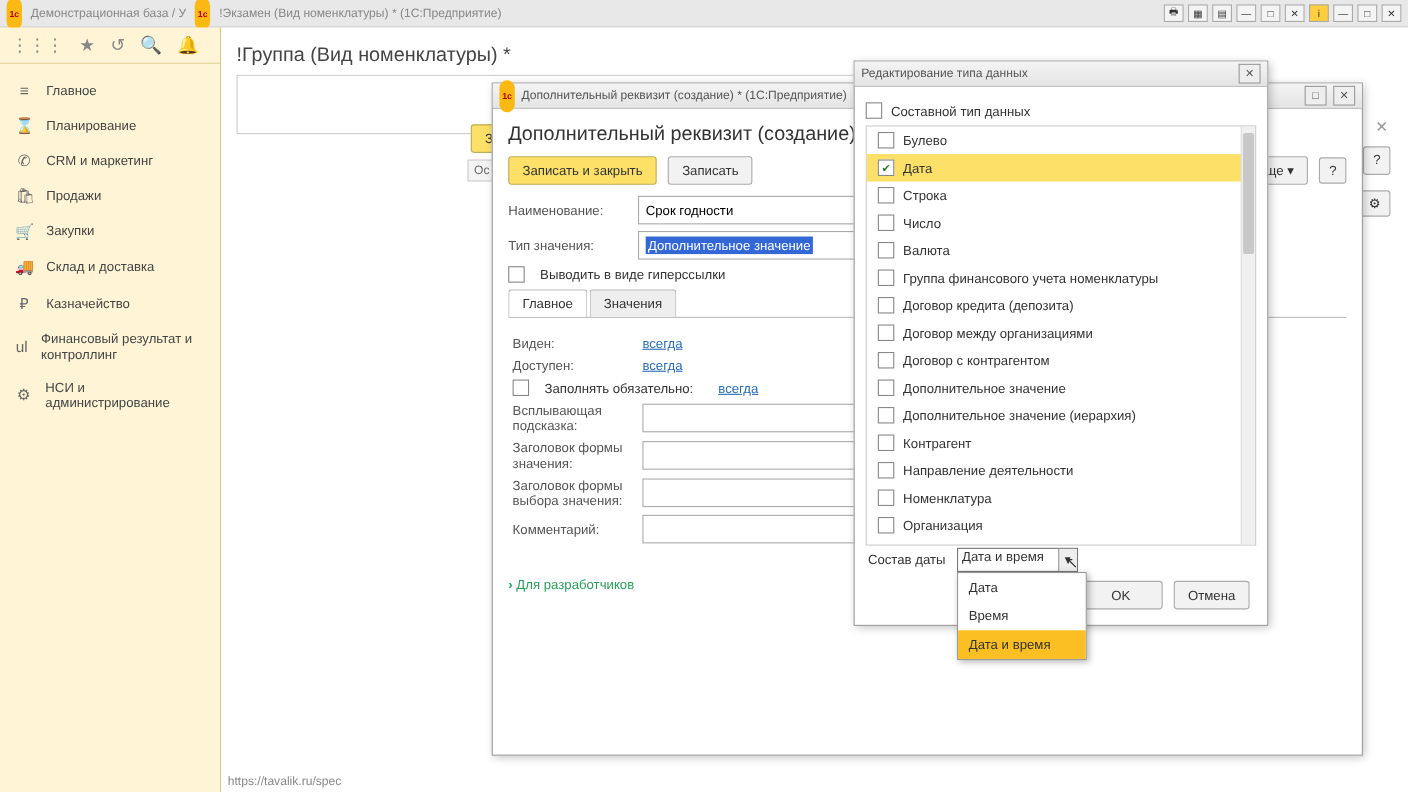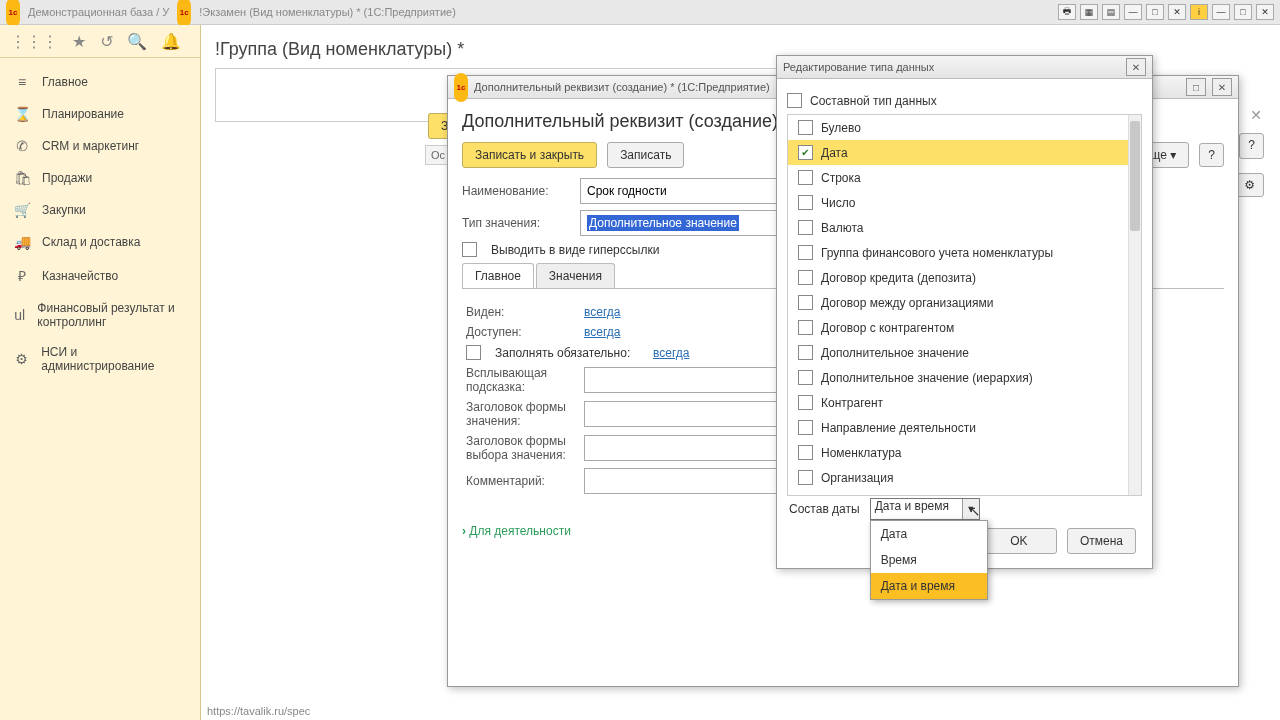--- a/index.html
+++ b/index.html
@@ -217,21 +217,21 @@
             </div>
           <div class="field-row">
               <span class="lbl" style="width:110px">Заголовок формы выбора значения:</span>
               <input class="inp" style="width: 300px;">
             </div>
           <div class="field-row">
               <span class="lbl">Комментарий:</span>
               <input class="inp" style="width: 300px;">
             </div>
         </div>
-        <span class="morelink">Для деятельности</span>
+        <span class="morelink">Для разработчиков</span>
       </div>
     </div>
 
     <div class="win" style="left:575px;top:30px;width:375px">
       <div class="win-header">
         <span>Редактирование типа данных</span>
         <span class="sp"></span>
         <span class="win-btn">✕</span>
       </div>
       <div style="padding:8px 10px">

